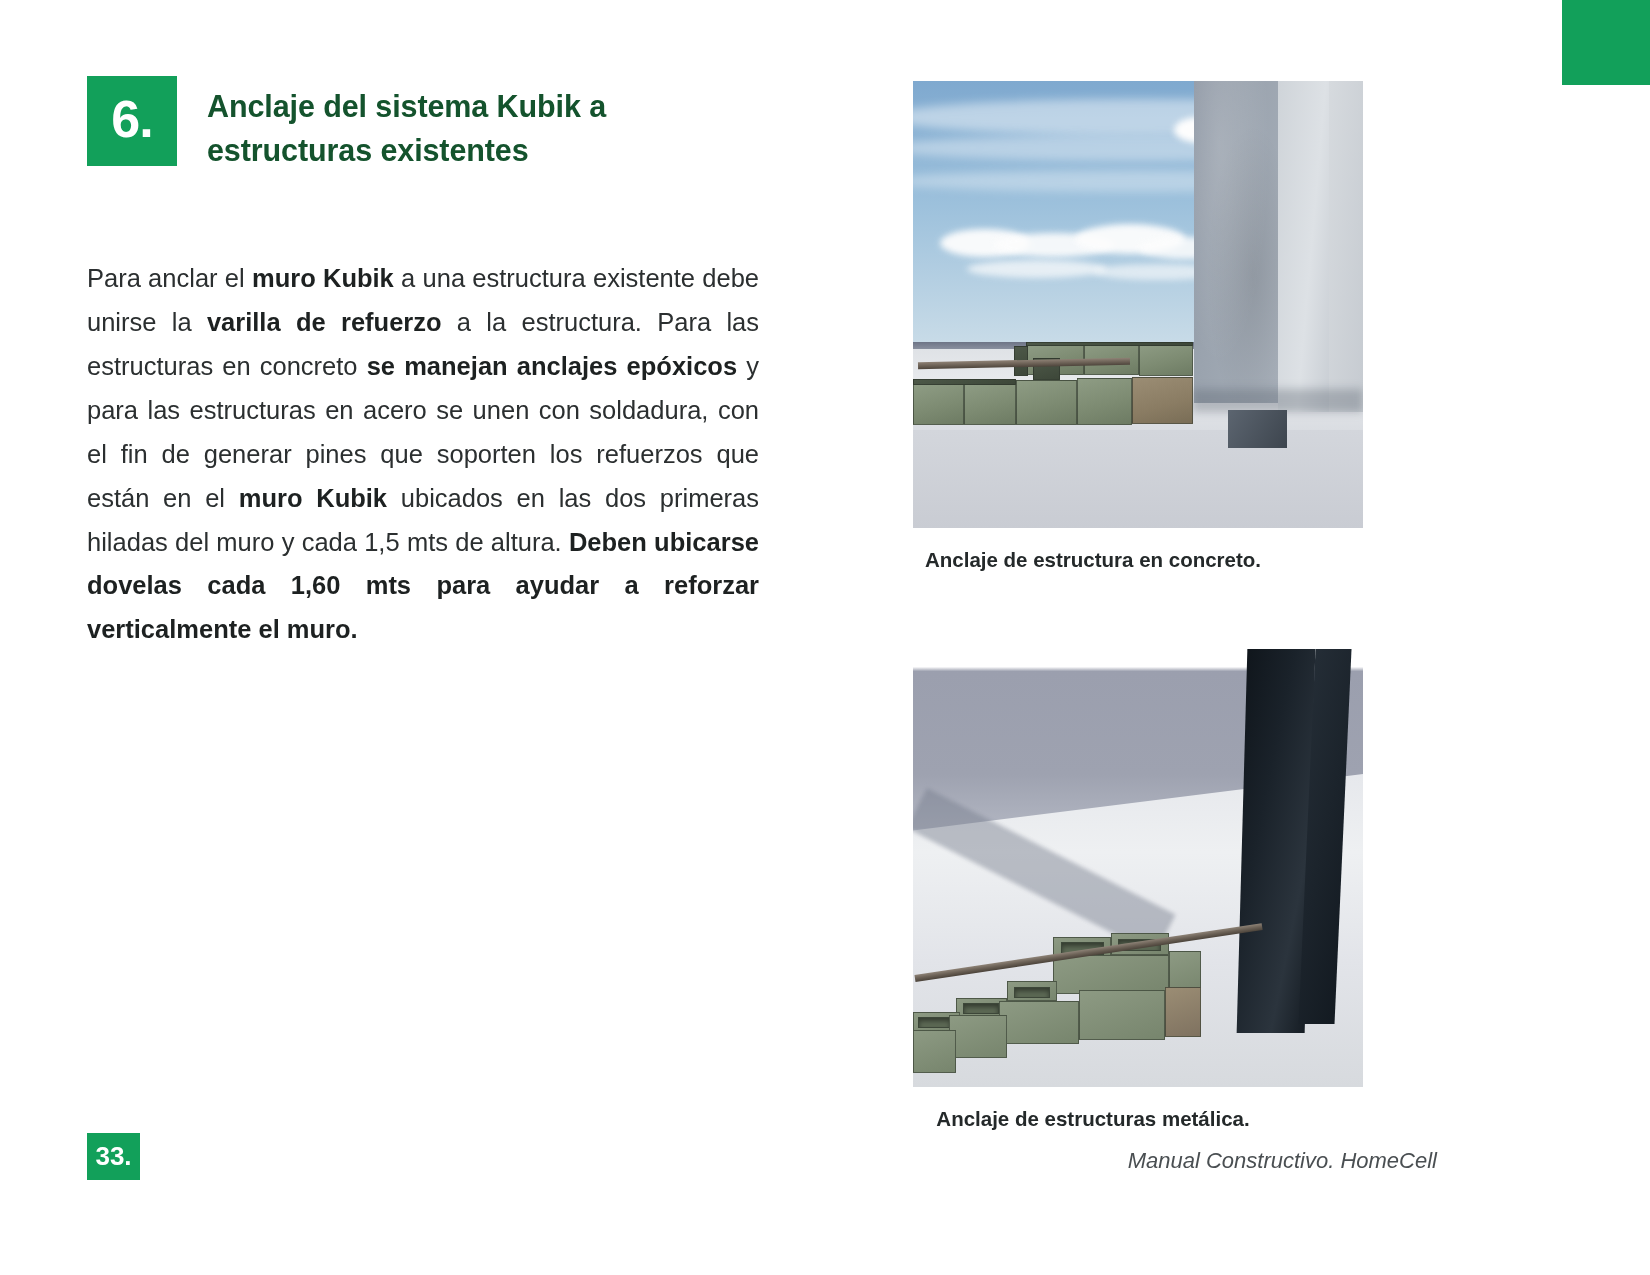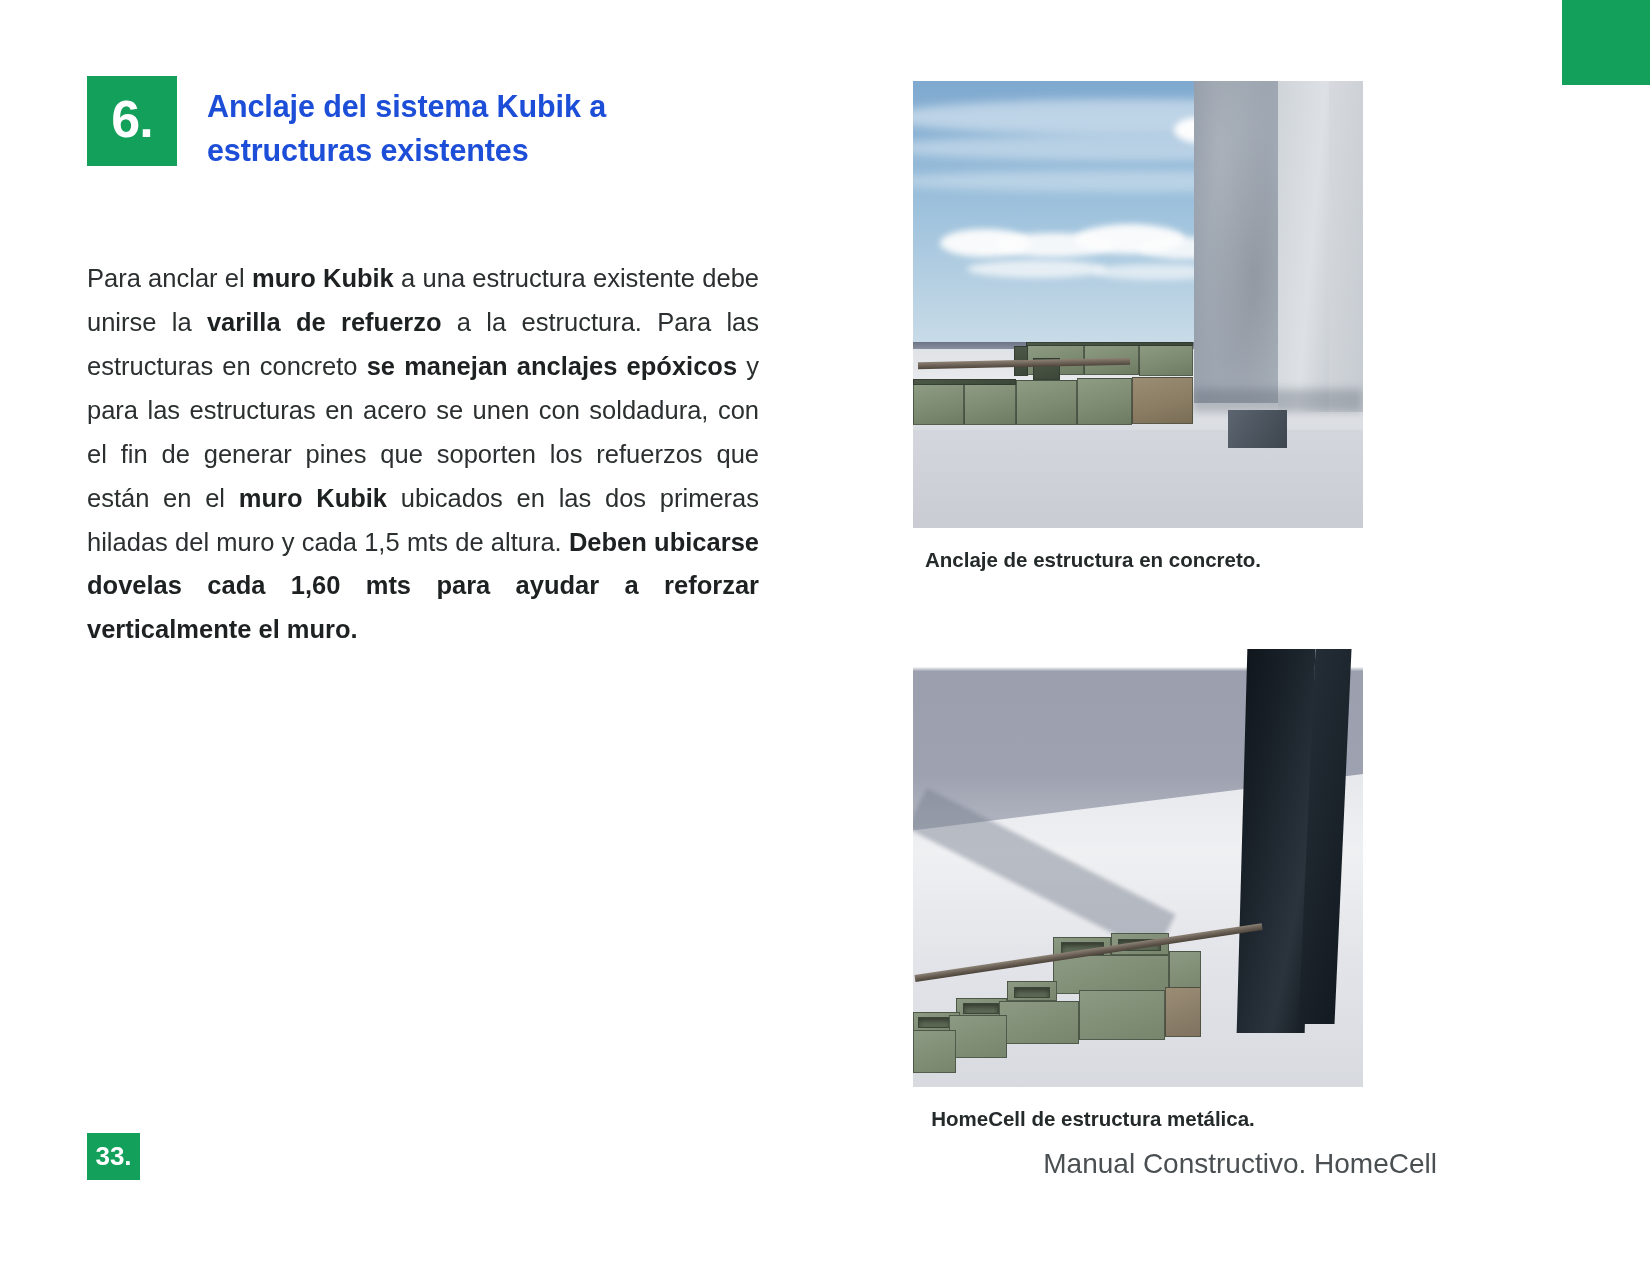--- a/index.html
+++ b/index.html
@@ -54,21 +54,21 @@
     align-items: center;
     justify-content: center;
     flex: none;
     letter-spacing: -1px;
     padding-bottom: 4px;
   }
 
   .section-title {
     font-size: 30.5px;
     font-weight: bold;
-    color: #1d4ed8;
+    color: #14532d;
     line-height: 1.45;
     letter-spacing: -0.1px;
     max-width: 400px;
     padding-top: 8px;
   }
 
   .body-copy {
     margin-top: 85px;
     width: 672px;
     font-size: 25.5px;
@@ -303,22 +303,23 @@
     font-size: 26px;
     font-weight: bold;
     display: flex;
     align-items: center;
     justify-content: center;
   }
   .footer-note {
     position: absolute;
     right: 213px;
     top: 1148px;
-    font-size: 28px;
+    font-size: 22px;
     color: #4a4f52;
+    font-style: italic;
   }
 </style>
 </head>
 <body>
 
 <div class="page">
 
   <div class="corner-mark"></div>
 
   <div class="left-col">
@@ -409,21 +410,21 @@
 
           <div class="cell" style="left:24%; top:52%; width:22%; height:24%;"></div>
           <div class="cell" style="left:10%; top:60%; width:16%; height:24%;"></div>
           <div class="cell" style="left:0%;  top:68%; width:12%; height:24%;"></div>
           <div class="cell" style="left:46%; top:46%; width:24%; height:28%;"></div>
           <div class="cell" style="left:70%; top:44%; width:10%; height:28%; background:linear-gradient(160deg,#9b8d74,#7f7260);"></div>
         </div>
 
         <div class="rebar2"></div>
       </div>
-      <div class="figure-caption">HomeCell de estructura metálica.</div>
+      <div class="figure-caption">Anclaje de estructuras metálica.</div>
     </div>
 
   </div>
 
   <div class="page-badge">33.</div>
 
   <div class="footer-note">Manual Constructivo. HomeCell</div>
 
 </div>
 

